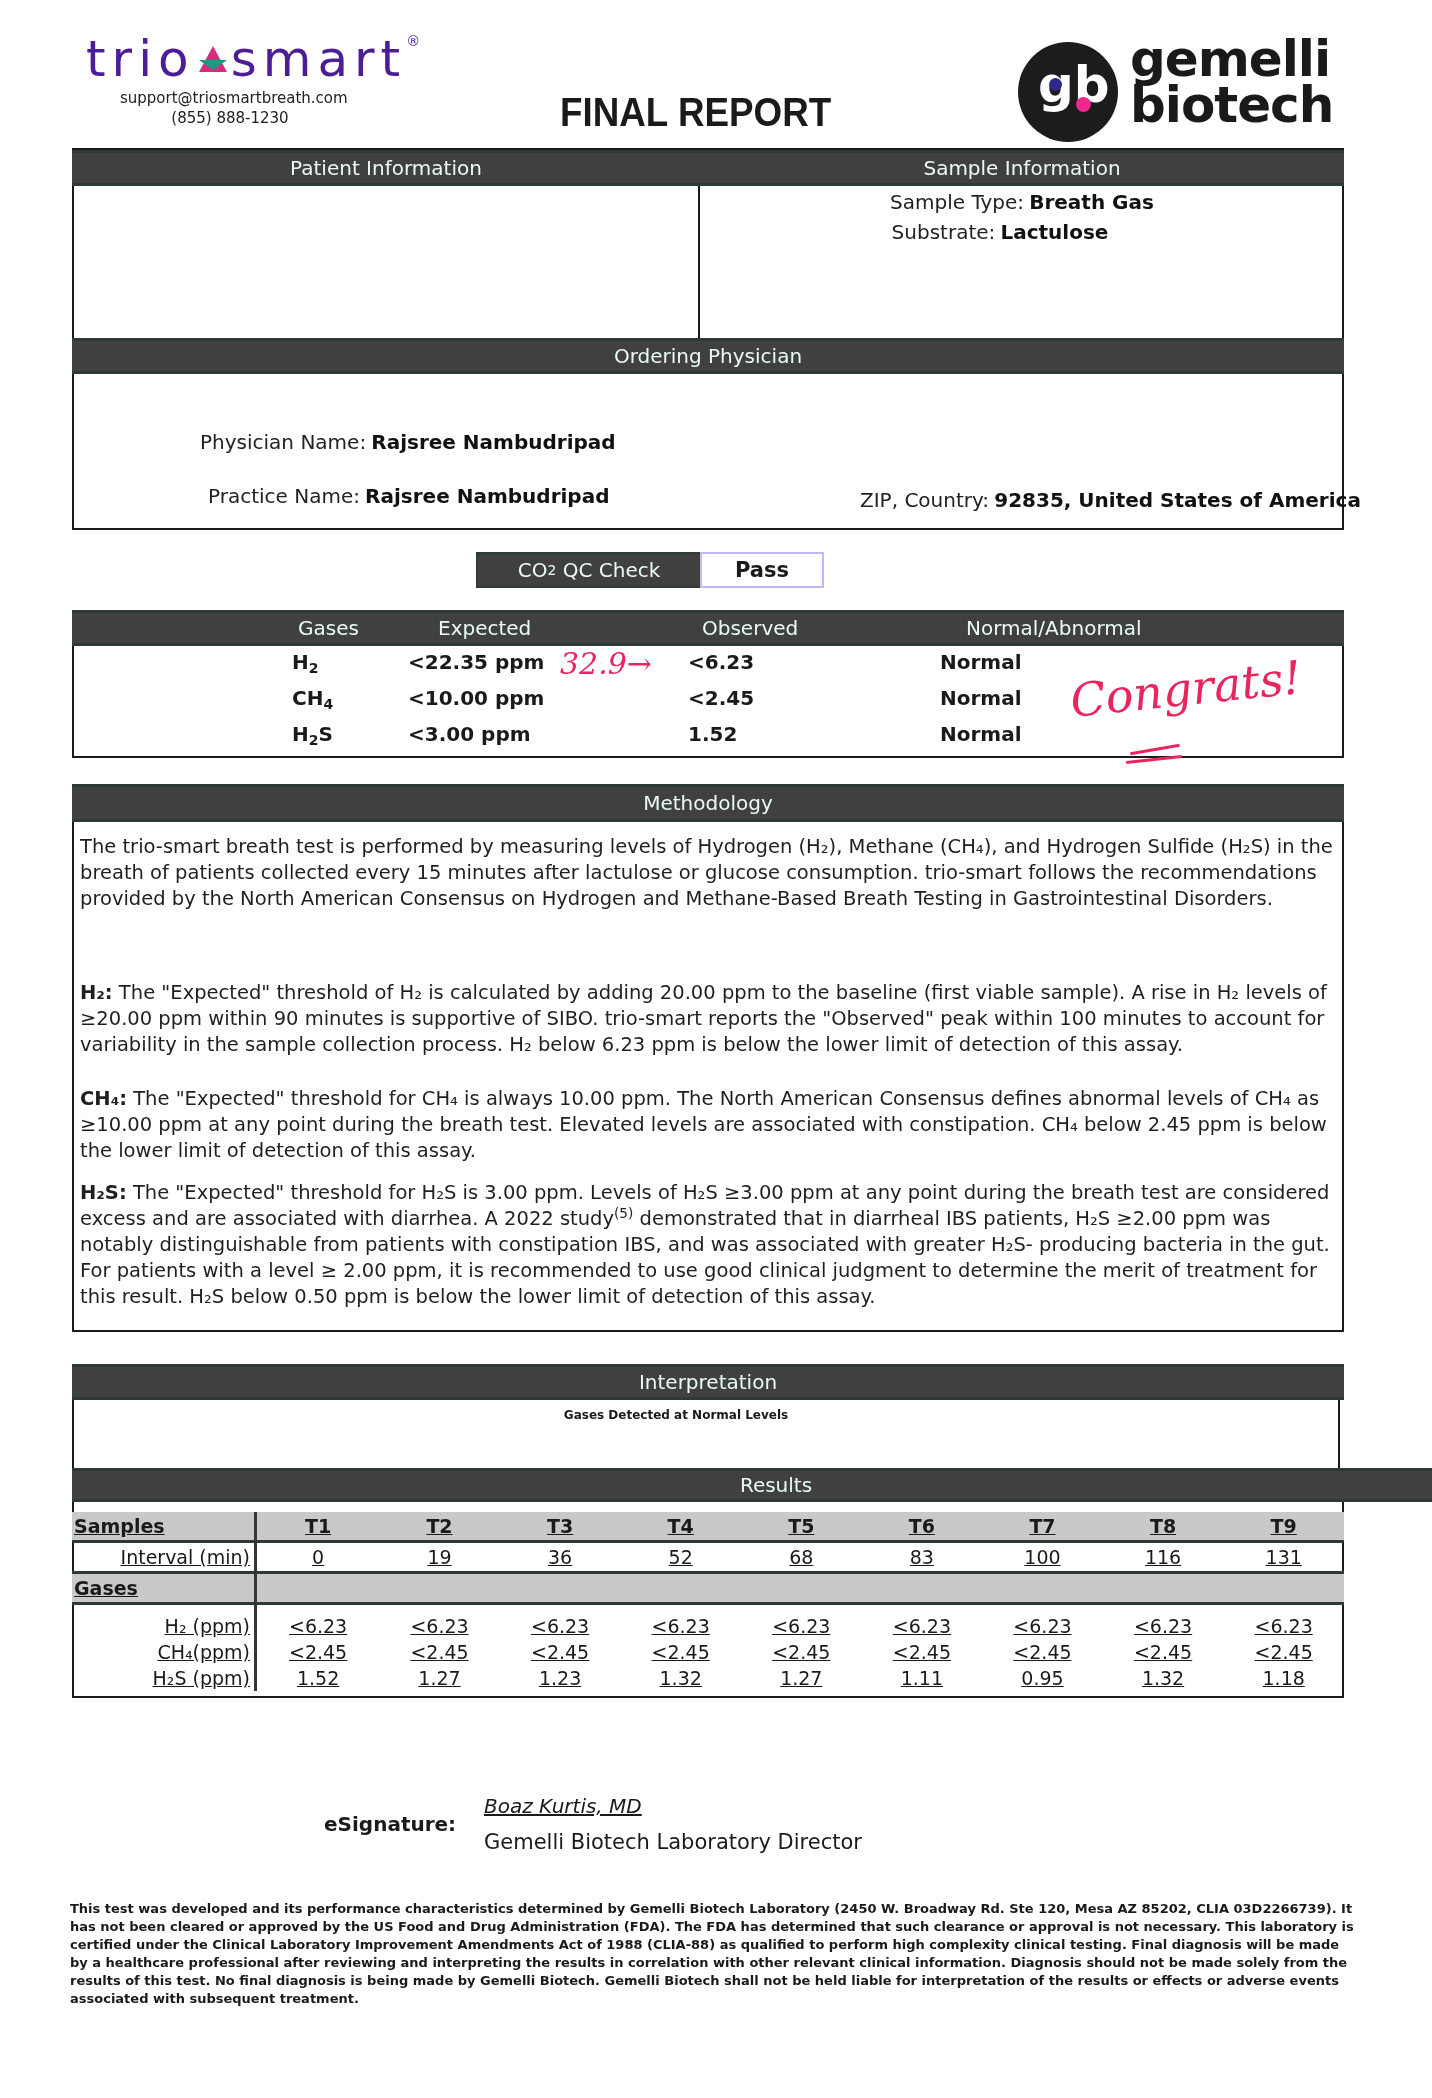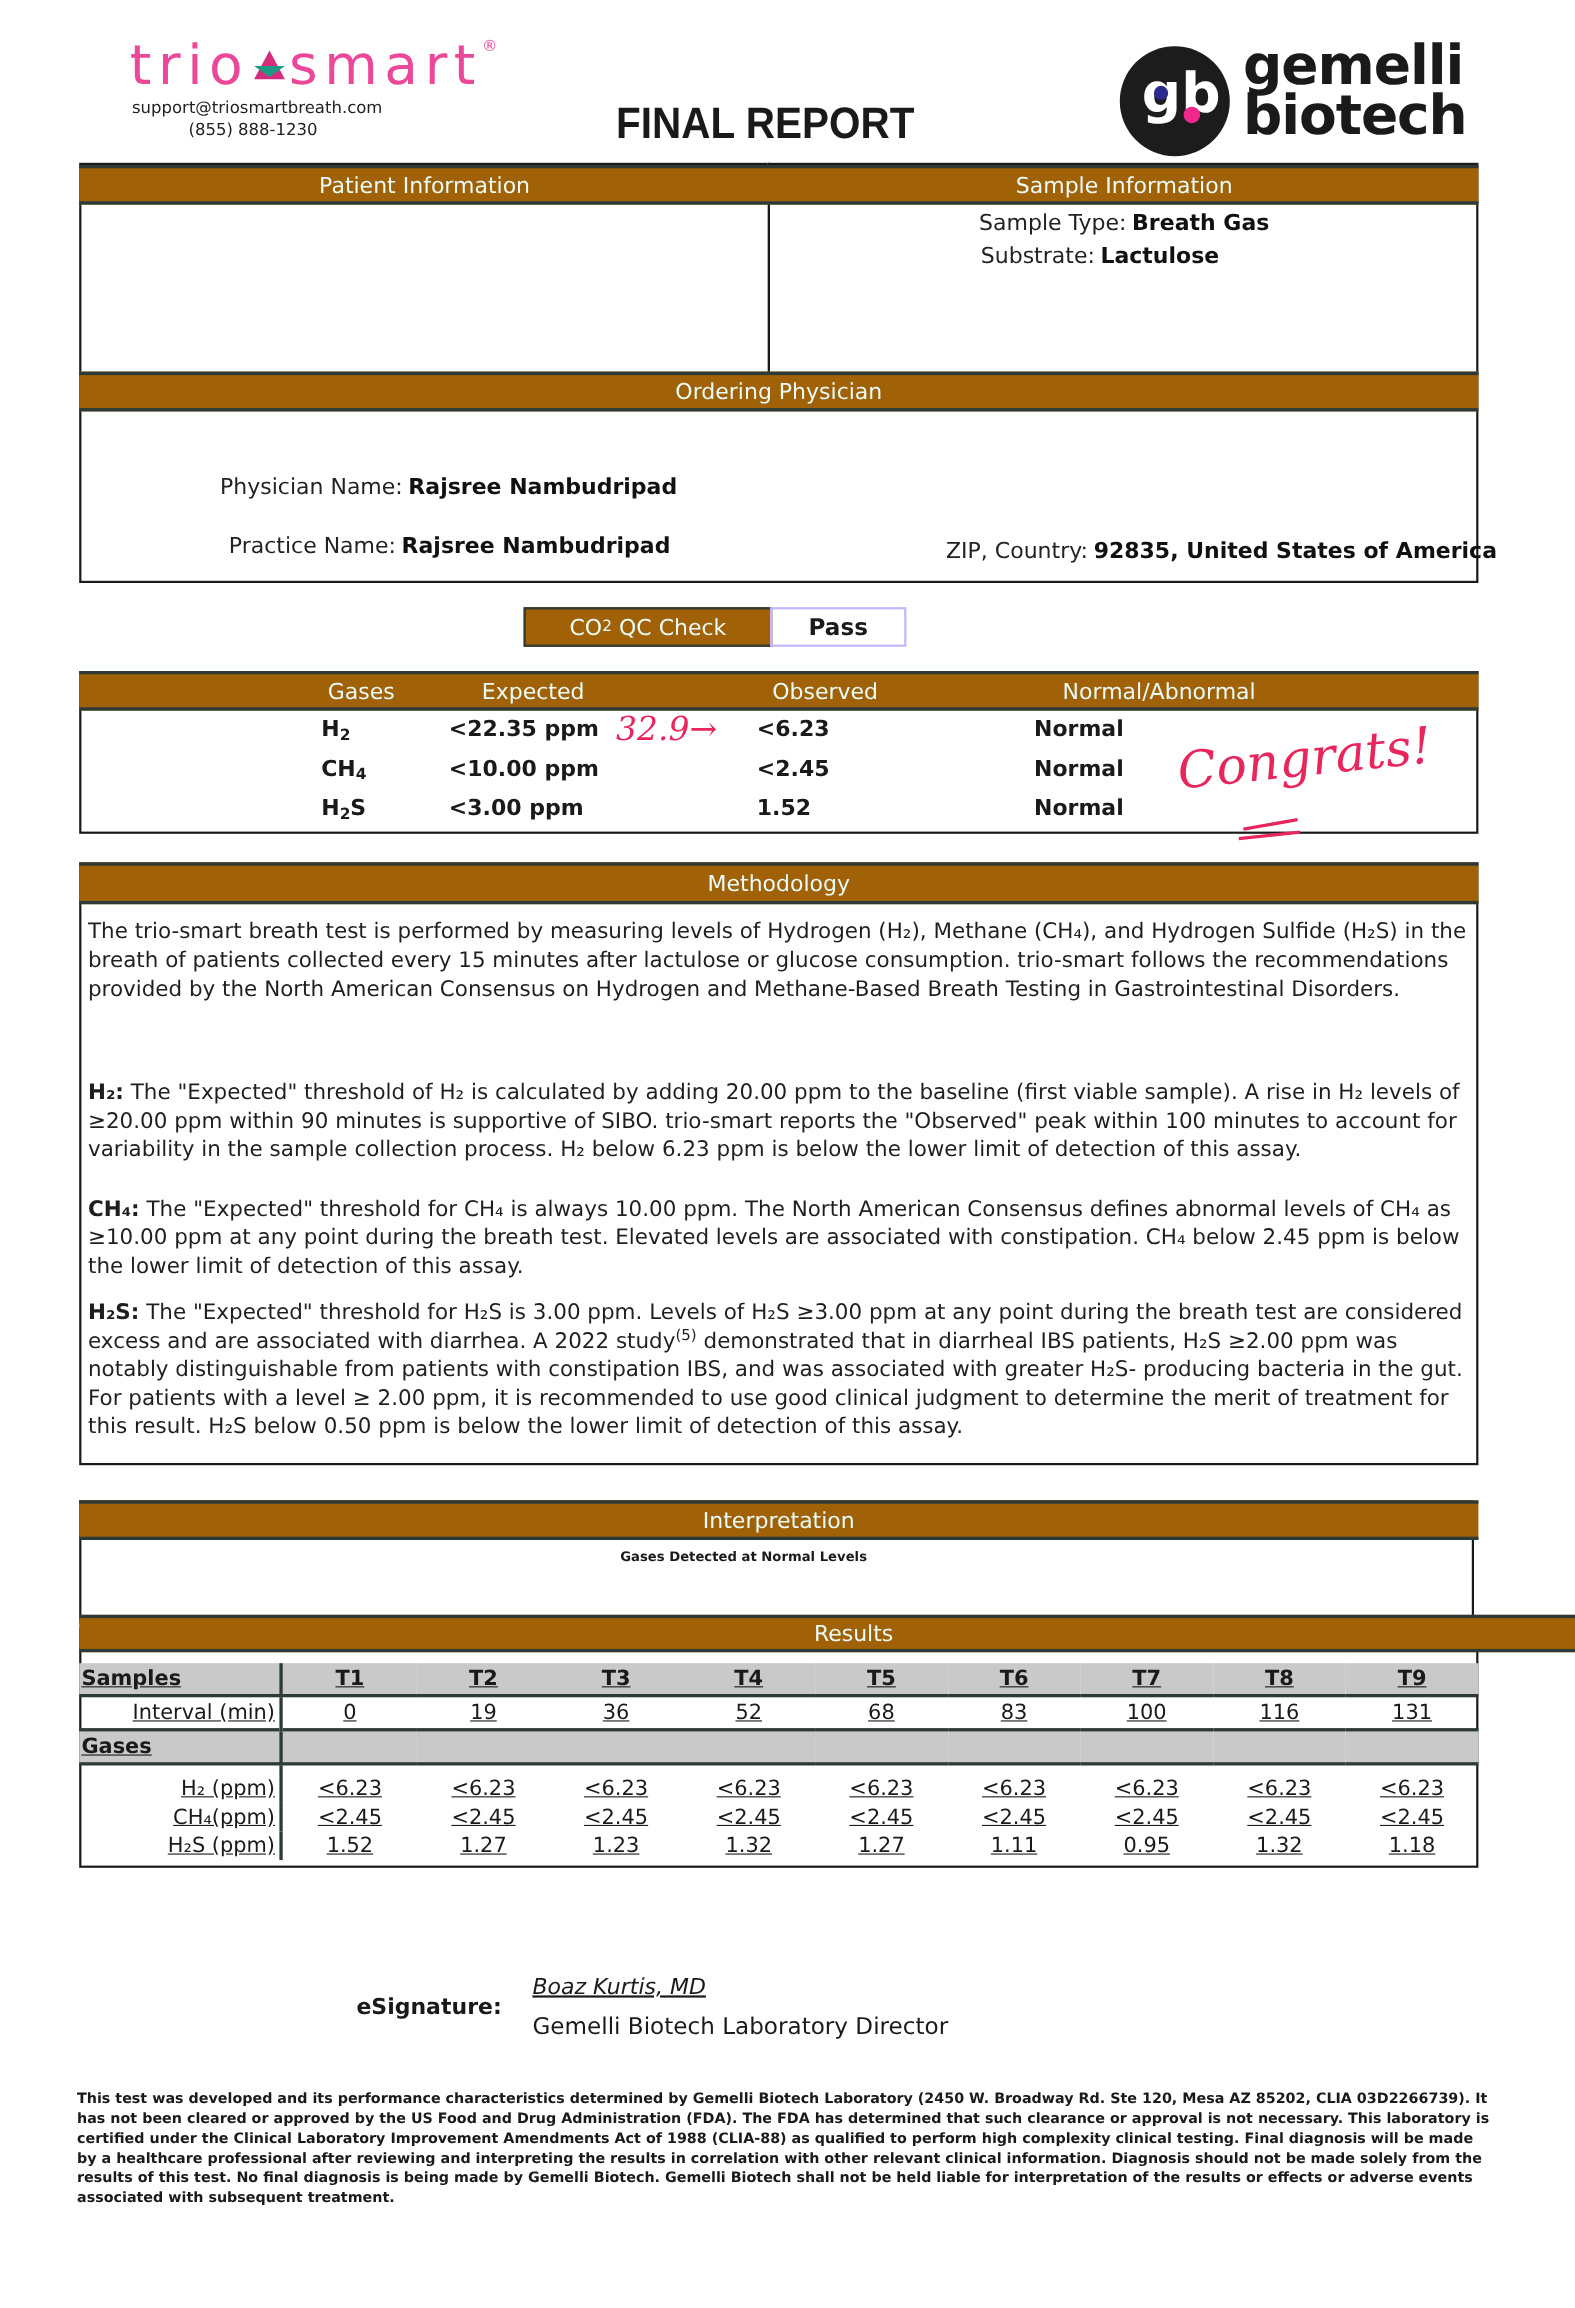--- a/index.html
+++ b/index.html
@@ -1,29 +1,29 @@
 <!DOCTYPE html>
 <html><head>
 <meta charset="utf-8">
 <style>
   html, body { margin: 0; padding: 0; background: #ffffff; }
   body { width: 1432px; height: 2098px; position: relative; overflow: hidden;
          font-family: "DejaVu Sans", sans-serif; color: #1a1a1a; }
   .abs { position: absolute; }
-  .teal { background: #a16207; color: #e9fbf8; }
+  .teal { background: #404040; color: #e9fbf8; }
   .bar { position: absolute; display: flex; align-items: center; justify-content: center;
          font-size: 20px; border-top: 3px solid #2d3a38; border-bottom: 3px solid #2d3a38; box-sizing: border-box; }
   .box { position: absolute; border: 2px solid #1a1a1a; box-sizing: border-box; background: #fff; }
   .lbl { font-size: 20px; color: #222; }
   .val { font-size: 20px; font-weight: bold; color: #111; }
   sub { font-size: 0.7em; vertical-align: -0.25em; line-height: 0; }
   sup { font-size: 0.7em; vertical-align: 0.5em; line-height: 0; }
 
   
-  .logo-trio { left: 86px; top: 30px; font-size: 50px; letter-spacing: 6px; color: #ec4899; font-family: "DejaVu Sans", sans-serif; margin-left: 32px; }
+  .logo-trio { left: 86px; top: 30px; font-size: 50px; letter-spacing: 6px; color: #4c1d95; font-family: "DejaVu Sans", sans-serif; }
   .logo-trio .tri { display: inline-block; width: 0; height: 0; border-left: 14px solid transparent; border-right: 14px solid transparent;
                     border-bottom: 26px solid #d62c7c; vertical-align: 4px; margin: 0 4px; position: relative; }
   .logo-trio .tri::after { content: ""; position: absolute; left: -14px; top: 14px; width: 0; height: 0;
                     border-left: 14px solid transparent; border-right: 14px solid transparent; border-top: 10px solid #1d9a82; }
   .reg { font-size: 14px; vertical-align: 30px; letter-spacing: 0; }
   .contact { left: 120px; top: 88px; width: 220px; text-align: center; font-size: 15px; line-height: 20px; color: #222; }
   .final-title { left: 560px; top: 90px; font-size: 40px; font-weight: bold; font-family: "Liberation Sans", sans-serif; transform: scaleX(0.92); transform-origin: left; color: #1a1a1a; }
   .gb-circle { left: 1018px; top: 42px; width: 100px; height: 100px; border-radius: 50%; background: #1c1c1c; }
   .gb-circle .g { position: absolute; left: 20px; top: 14px; color: #fff; font-size: 50px; font-weight: bold; }
   .gb-circle .dot1 { position: absolute; left: 31px; top: 36px; width: 13px; height: 13px; border-radius: 50%; background: #2a2a8a; }

